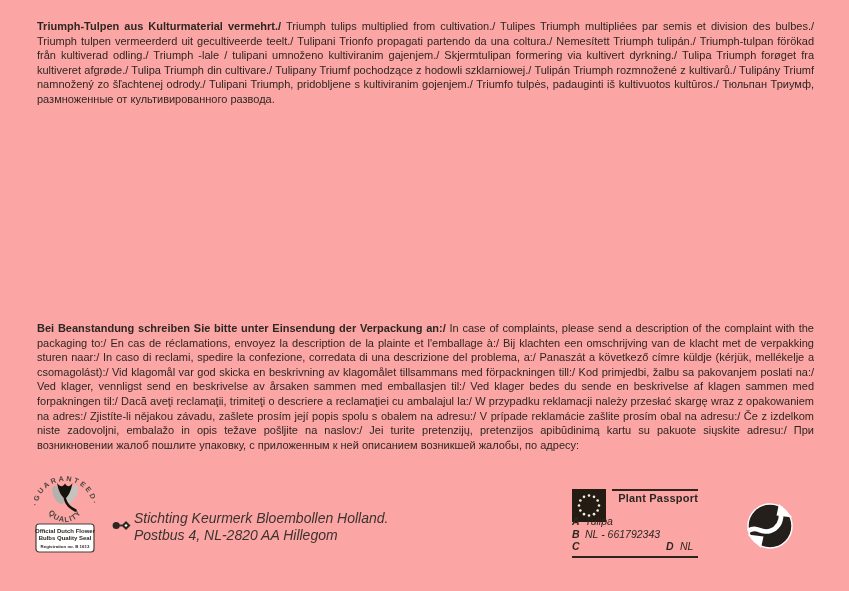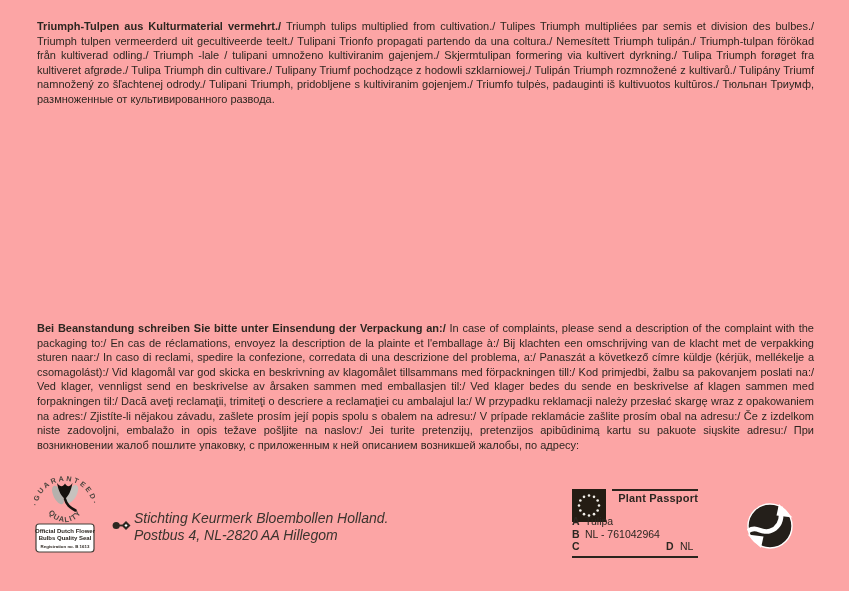--- a/index.html
+++ b/index.html
@@ -30,21 +30,21 @@
 
   
   .passport { position: absolute; left: 556px; top: 487px; width: 126px; height: 72px; color: #2d2721; margin-left: 16px; }
   .pp-flag { position: absolute; left: 0; top: 2px; width: 34px; height: 33px; }
   .pp-rule-top    { position: absolute; left: 40px; top: 2px;  width: 86px;  height: 2px; background: #2a241d; }
   .pp-rule-bottom { position: absolute; left: 0;    top: 69px; width: 126px; height: 2px; background: #2a241d; }
   .pp-title {
     position: absolute; left: 40px; top: 5px; width: 86px;
     text-align: right; font-weight: bold; font-size: 11px; letter-spacing: 0.2px;
   }
-  .pp-row { position: absolute; left: 0; width: 126px; font-size: 10.5px; }
+  .pp-row { position: absolute; left: 0; width: 126px; font-size: 10.5px; font-style: italic; }
   .pp-row.a { top: 28px; } .pp-row.b { top: 40.5px; } .pp-row.c { top: 53px; }
   .pp-label { display: inline-block; width: 13px; font-weight: bold; }
   .pp-d-label { position: absolute; left: 94px; font-weight: bold; }
   .pp-d-value { position: absolute; left: 108px; }
 
   
   .green-dot { position: absolute; left: 747px; top: 503px; width: 46px; height: 46px; }
 </style>
 </head>
 <body>
@@ -106,21 +106,21 @@
         <circle cx="8.34" cy="11.5" r="1.3"></circle>
           <circle cx="12" cy="7.84" r="1.3"></circle>
       </g>
     </svg>
     <div class="pp-rule-top"></div>
     <div class="pp-title">Plant Passport</div>
     <div class="pp-row a">
       <span class="pp-label">A</span><span>Tulipa</span>
     </div>
     <div class="pp-row b">
-      <span class="pp-label">B</span><span>NL - 761042964</span>
+      <span class="pp-label">B</span><span>NL - 661792343</span>
     </div>
     <div class="pp-row c">
       <span class="pp-label">C</span>
       <span class="pp-d-label">D</span>
       <span class="pp-d-value">NL</span>
     </div>
     <div class="pp-rule-bottom"></div>
   </div>
 
   <svg class="green-dot" viewBox="0 0 46 46">

